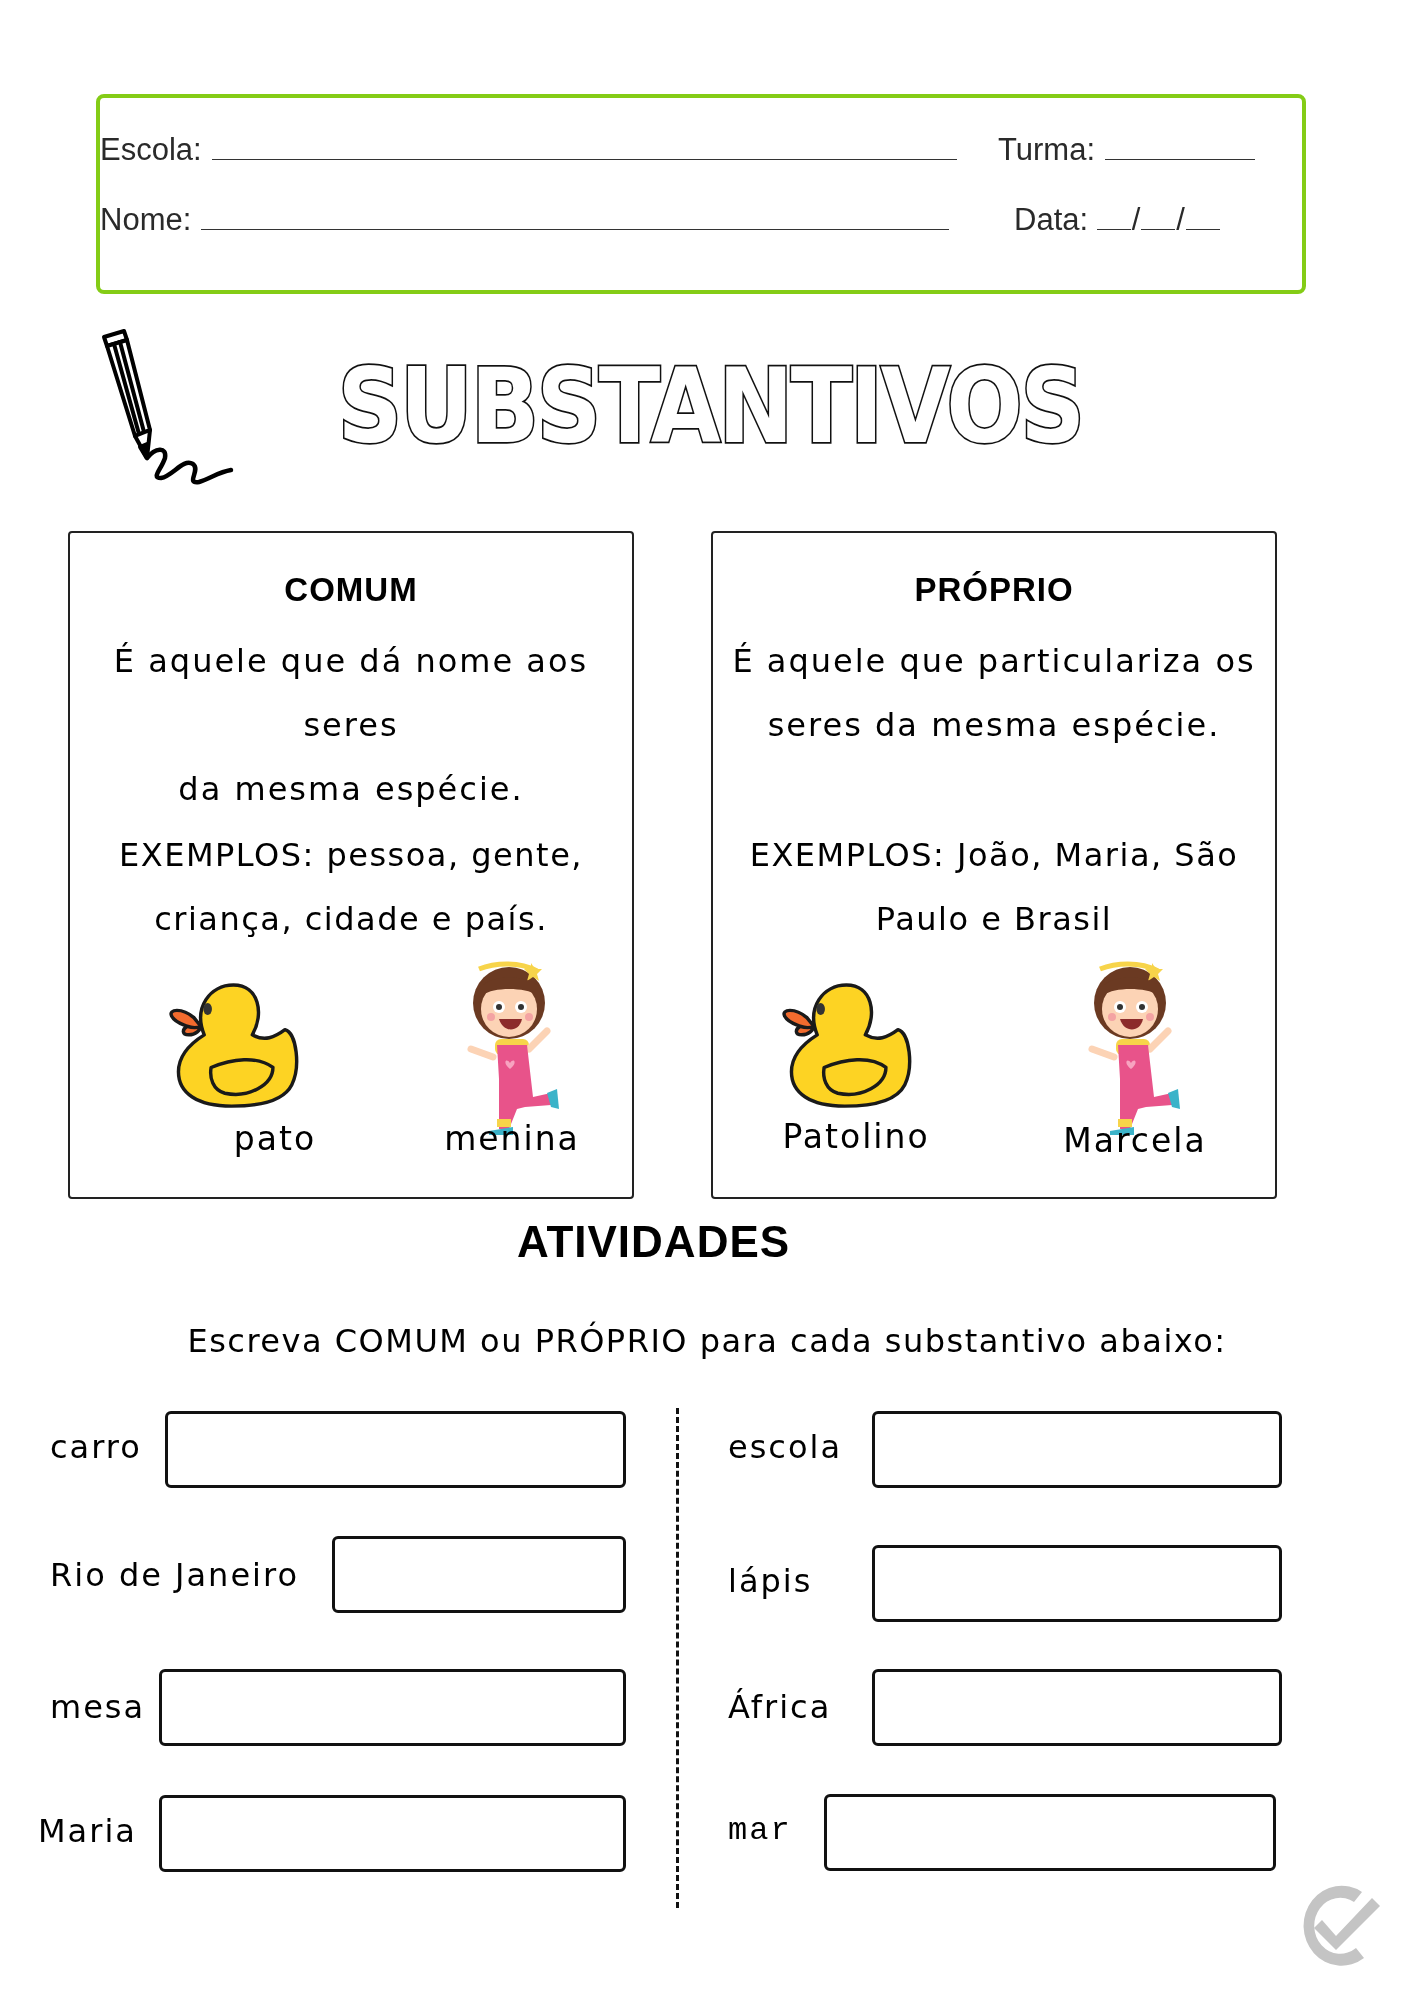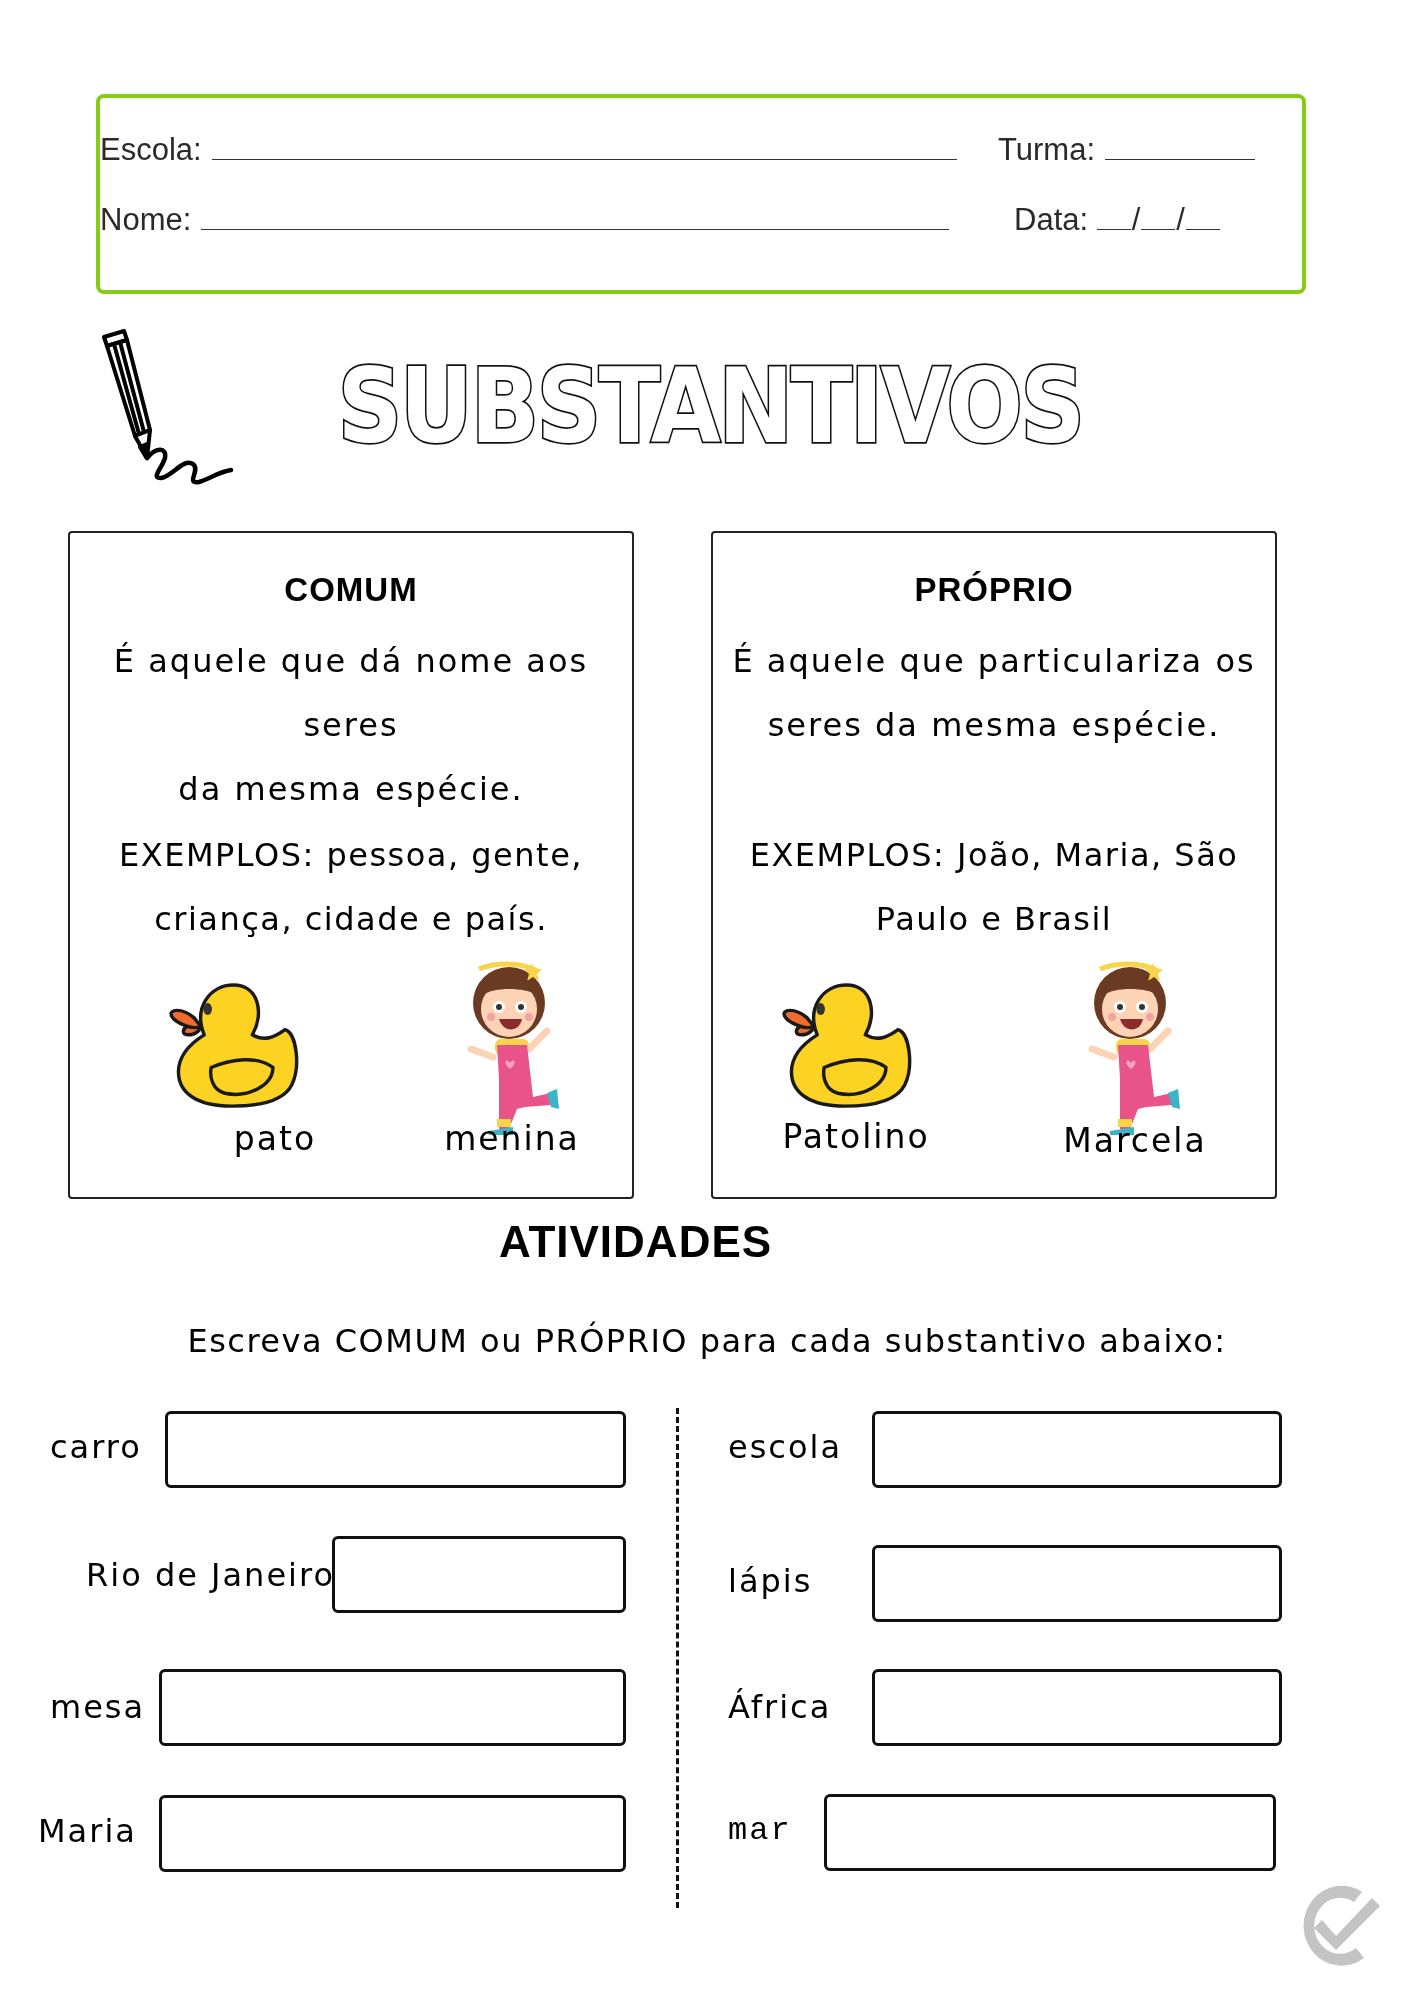--- a/index.html
+++ b/index.html
@@ -22,21 +22,21 @@
   
   .card { top:531px; width:566px; height:668px; border:2.5px solid #222; border-radius:4px; box-sizing:border-box; }
   .card-left { left:68px; }
   .card-right { left:711px; }
   .card-title { position:absolute; left:0; right:0; top:38px; text-align:center; font-family:"Liberation Sans", sans-serif; font-weight:bold; font-size:33px; letter-spacing:1px; }
   .card-desc { position:absolute; left:0; right:0; top:96px; text-align:center; font-family:"DejaVu Sans", sans-serif; font-size:32px; line-height:64px; letter-spacing:2px; padding:0 10px; }
   .card-ex { position:absolute; left:0; right:0; top:290px; text-align:center; font-family:"DejaVu Sans", sans-serif; font-size:32px; line-height:64px; letter-spacing:1.5px; padding:0 24px; }
   .pic-label { position:absolute; font-family:"DejaVu Sans", sans-serif; font-size:33px; letter-spacing:2px; text-align:center; width:220px; }
 
   
-  .act-title { left:0; width:1271px; top:1217px; text-align:center; font-family:"Liberation Sans", sans-serif; font-weight:bold; font-size:44px; letter-spacing:1px; }
+  .act-title { left:18px; width:1271px; top:1217px; text-align:center; font-family:"Liberation Sans", sans-serif; font-weight:bold; font-size:44px; letter-spacing:1px; }
   .instruction { left:0; width:1414px; top:1322px; text-align:center; font-family:"DejaVu Sans", sans-serif; font-size:32px; letter-spacing:1.5px; }
   .word { position:absolute; font-family:"DejaVu Sans", sans-serif; font-size:32px; letter-spacing:2px; white-space:nowrap; }
   .answer-box { position:absolute; height:77px; border:3px solid #111; border-radius:6px; box-sizing:border-box; background:#fff; }
   .divider { left:676px; top:1408px; height:500px; width:0; border-left:3px dashed #111; }
   .logo { left:1300px; top:1880px; width:86px; height:88px; }
 </style>
 </head>
 <body>
 
 <div class="abs header-box">
@@ -163,21 +163,21 @@
   <div class="pic-label" style="left:33px; top:584px;">Patolino</div>
   <div class="pic-label" style="left:312px; top:588px;">Marcela</div>
 </div>
 
 <div class="abs act-title">ATIVIDADES</div>
 <div class="abs instruction">Escreva COMUM ou PRÓPRIO para cada substantivo abaixo:</div>
 
 <div class="word" style="left:50px; top:1428px;">carro</div>
 <div class="answer-box" style="left:165px; top:1411px; width:461px;"></div>
 
-<div class="word" style="left:50px; top:1556px;margin-left:36px;">Rio de Janeiro</div>
+<div class="word" style="left:50px; top:1556px;">Rio de Janeiro</div>
 <div class="answer-box" style="left:332px; top:1536px; width:294px;"></div>
 
 <div class="word" style="left:50px; top:1688px;">mesa</div>
 <div class="answer-box" style="left:159px; top:1669px; width:467px;"></div>
 
 <div class="word" style="left:38px; top:1812px;">Maria</div>
 <div class="answer-box" style="left:159px; top:1795px; width:467px;"></div>
 
 <div class="abs divider"></div>
 

